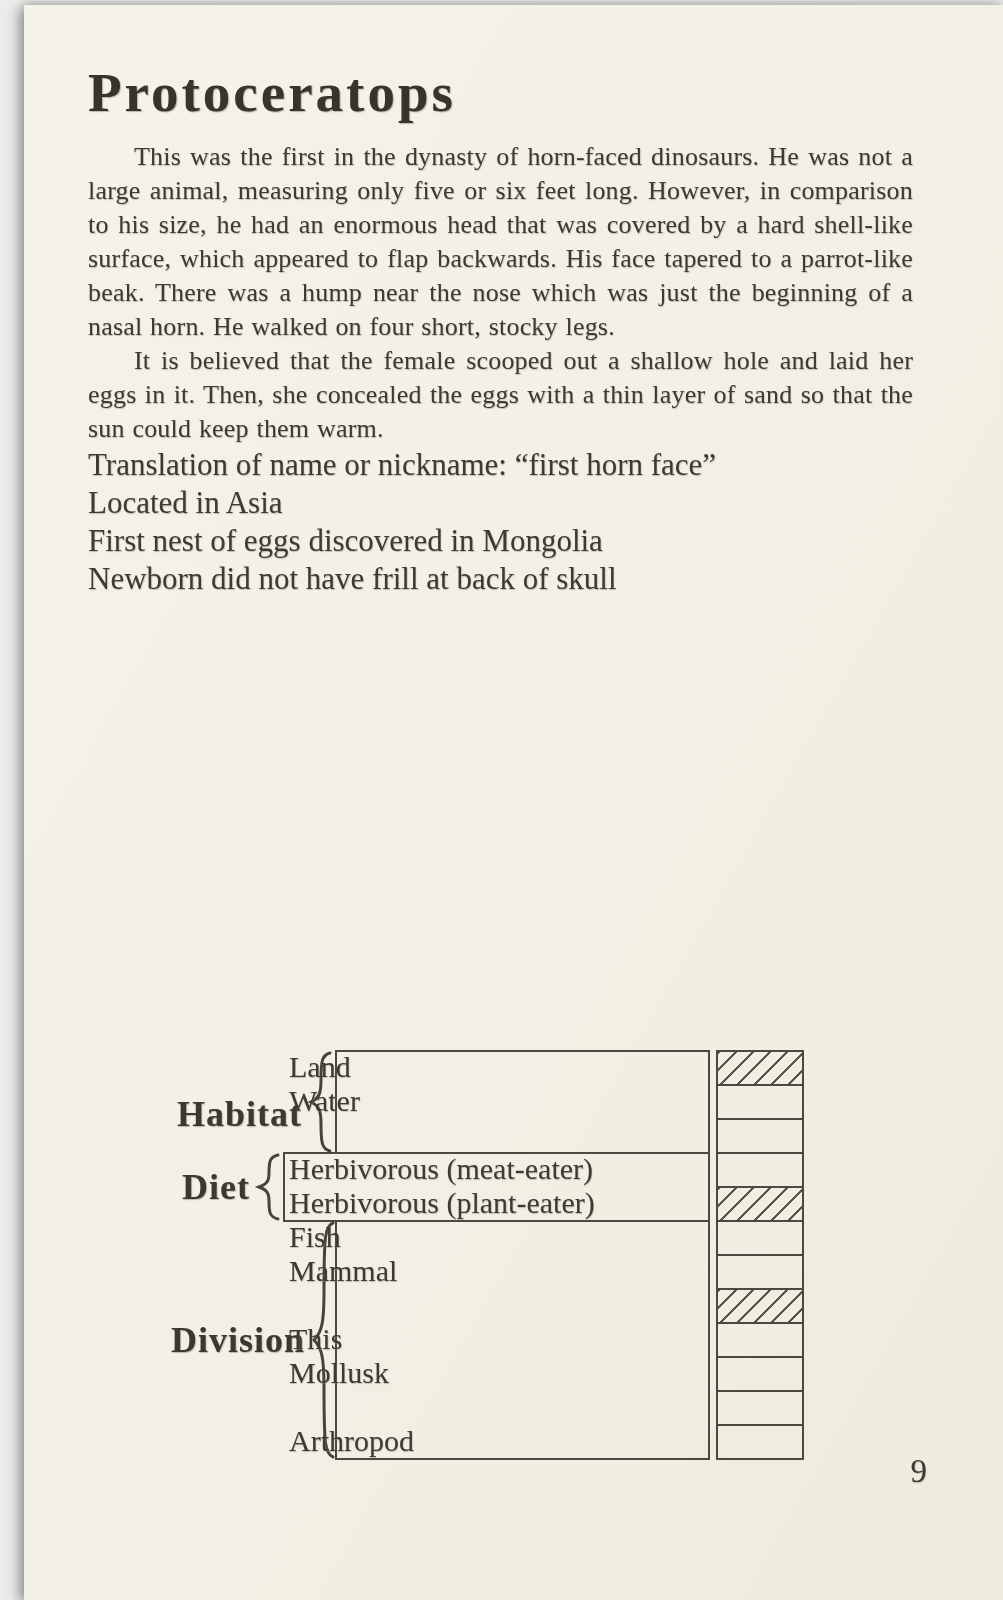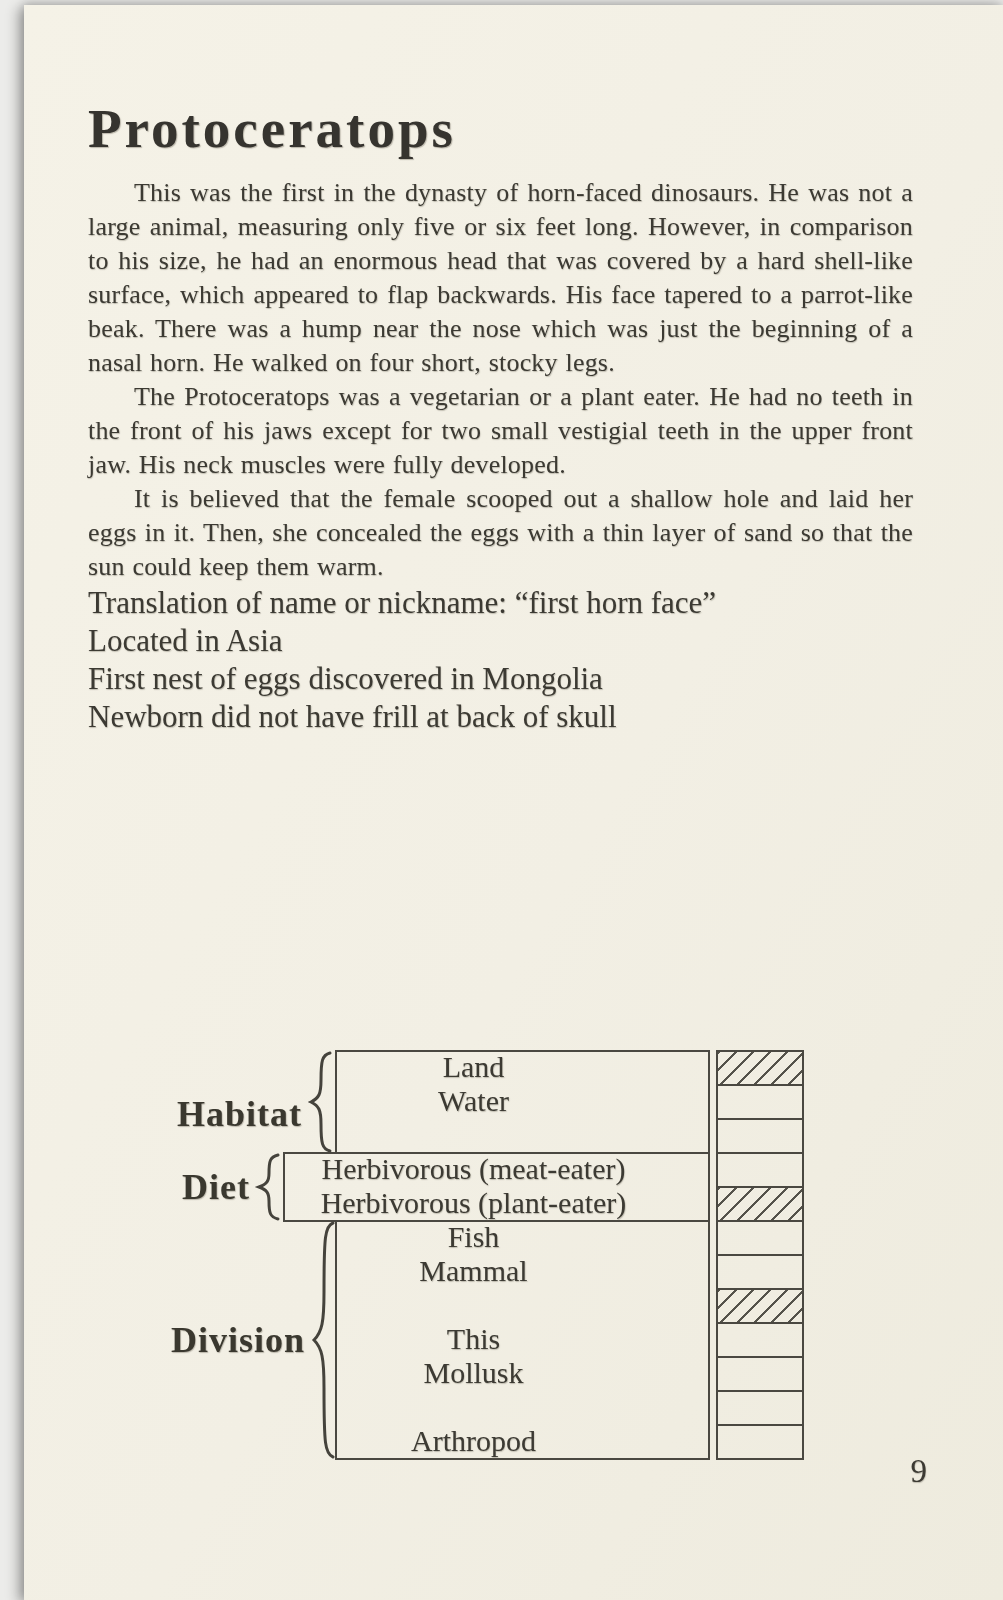--- a/index.html
+++ b/index.html
@@ -8,21 +8,21 @@
     background:#ececea;
     font-family:"Liberation Serif","DejaVu Serif",serif;
     position:relative; overflow:hidden;
   }
   .card {
     position:absolute; left:24px; top:5px; width:979px; height:1595px;
     background:linear-gradient(120deg,#f5f2e7 0%, #f2efe4 55%, #eeebde 100%);
     box-shadow:-6px 3px 12px rgba(0,0,0,0.30), 0 -3px 9px rgba(0,0,0,0.18);
     color:#3c3a33;
   }
-  .content { padding:92px 90px 0 64px; }
+  .content { padding:56px 90px 0 64px; }
   .title {
     font-size:55px; font-weight:bold; letter-spacing:3px; color:#36342f;
     margin-bottom:16px;
     text-shadow:1px 1px 1px rgba(140,135,122,0.55);
   }
   .body-par {
     font-size:26px; line-height:34px; text-indent:46px; text-align:justify;
     letter-spacing:0.2px; word-spacing:1px;
     text-shadow:0.6px 0.8px 1px rgba(140,135,122,0.5);
   }
@@ -41,22 +41,22 @@
   .gbox {
     position:absolute; border:2px solid #4a4841; background:transparent;
   }
   .glabel {
     position:absolute; display:flex; align-items:center; justify-content:flex-end;
     font-size:36px; font-weight:bold; color:#3a382f; letter-spacing:1px;
     text-shadow:0.8px 1px 1px rgba(140,135,122,0.55);
   }
   .brace { position:absolute; }
   .crow {
-    position:absolute; left:251px; width:409px; height:34px; line-height:34px;
-    text-align:center; padding-right:12px; font-size:30px; color:#3c3a33;
+    position:absolute; left:265px; width:409px; height:34px; line-height:34px;
+    text-align:left; padding-right:12px; font-size:30px; color:#3c3a33;
     text-shadow:0.6px 0.8px 1px rgba(140,135,122,0.5);
     white-space:nowrap;
   }
   .cbox {
     position:absolute; left:692px; width:88px; height:36px;
     border:2px solid #4a4841; background:transparent;
   }
   .cbox.hatched {
     background:repeating-linear-gradient(135deg,
       #55534b 0px, #55534b 2px, transparent 2px, transparent 12px);
@@ -66,21 +66,20 @@
     text-shadow:0.6px 0.8px 1px rgba(140,135,122,0.5);
   }
 </style>
 </head>
 <body>
 
 <div class="card">
   <div class="content">
     <h1 class="title">Protoceratops</h1>
     <p class="body-par">This was the first in the dynasty of horn-faced dinosaurs.  He was not a large animal, measuring only five or six feet long.  However, in comparison to his size, he had an enormous head that was covered by a hard shell-like surface, which appeared to flap backwards.  His face tapered to a parrot-like beak.  There was a hump near the nose which was just the beginning of a nasal horn.  He walked on four short, stocky legs.</p>
-    <p class="body-par">The Protoceratops was a vegetarian or a plant eater.  He had no teeth in the front of his jaws except for two small vestigial teeth in the upper front jaw.  His neck muscles were fully developed.</p>
     <p class="body-par">It is believed that the female scooped out a shallow hole and laid her eggs in it.  Then, she concealed the eggs with a thin layer of sand so that the sun could keep them warm.</p>
     <div>
       <div class="fact-line">Translation of name or nickname:  “first horn face”</div>
       <div class="fact-line">Located in Asia</div>
       <div class="fact-line">First nest of eggs discovered in Mongolia</div>
       <div class="fact-line">Newborn did not have frill at back of skull</div>
     </div>
   </div>
 
   <div class="chart">

